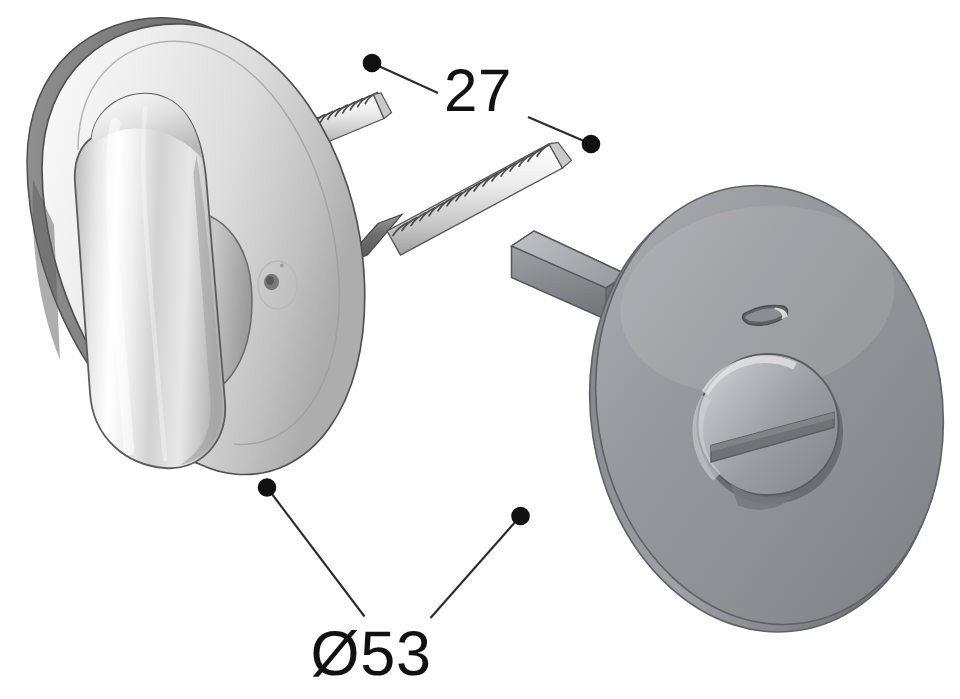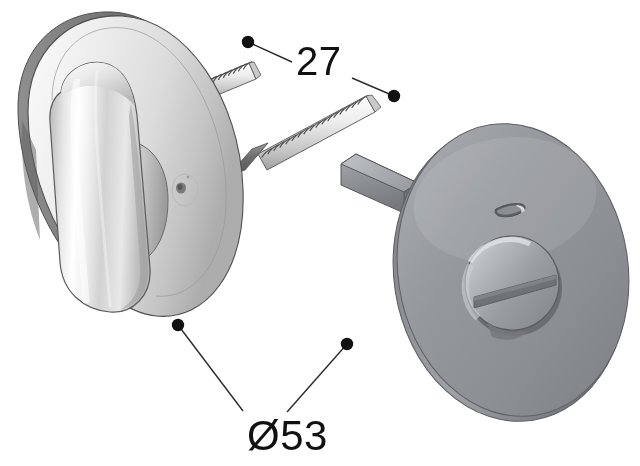--- a/index.html
+++ b/index.html
@@ -38,21 +38,20 @@
     left: 296px;
     top: 41px;
     font-size: 40px;
     line-height: 40px;
   }
   #label-d53 {
     left: 207px;
     top: 415px;
     font-size: 42px;
     line-height: 42px;
-    margin-left: 40px;
   }
 </style>
 </head>
 <body>
 
 <div id="stage">
 
   <svg class="layer" viewBox="0 0 640 466">
     <defs>
 

